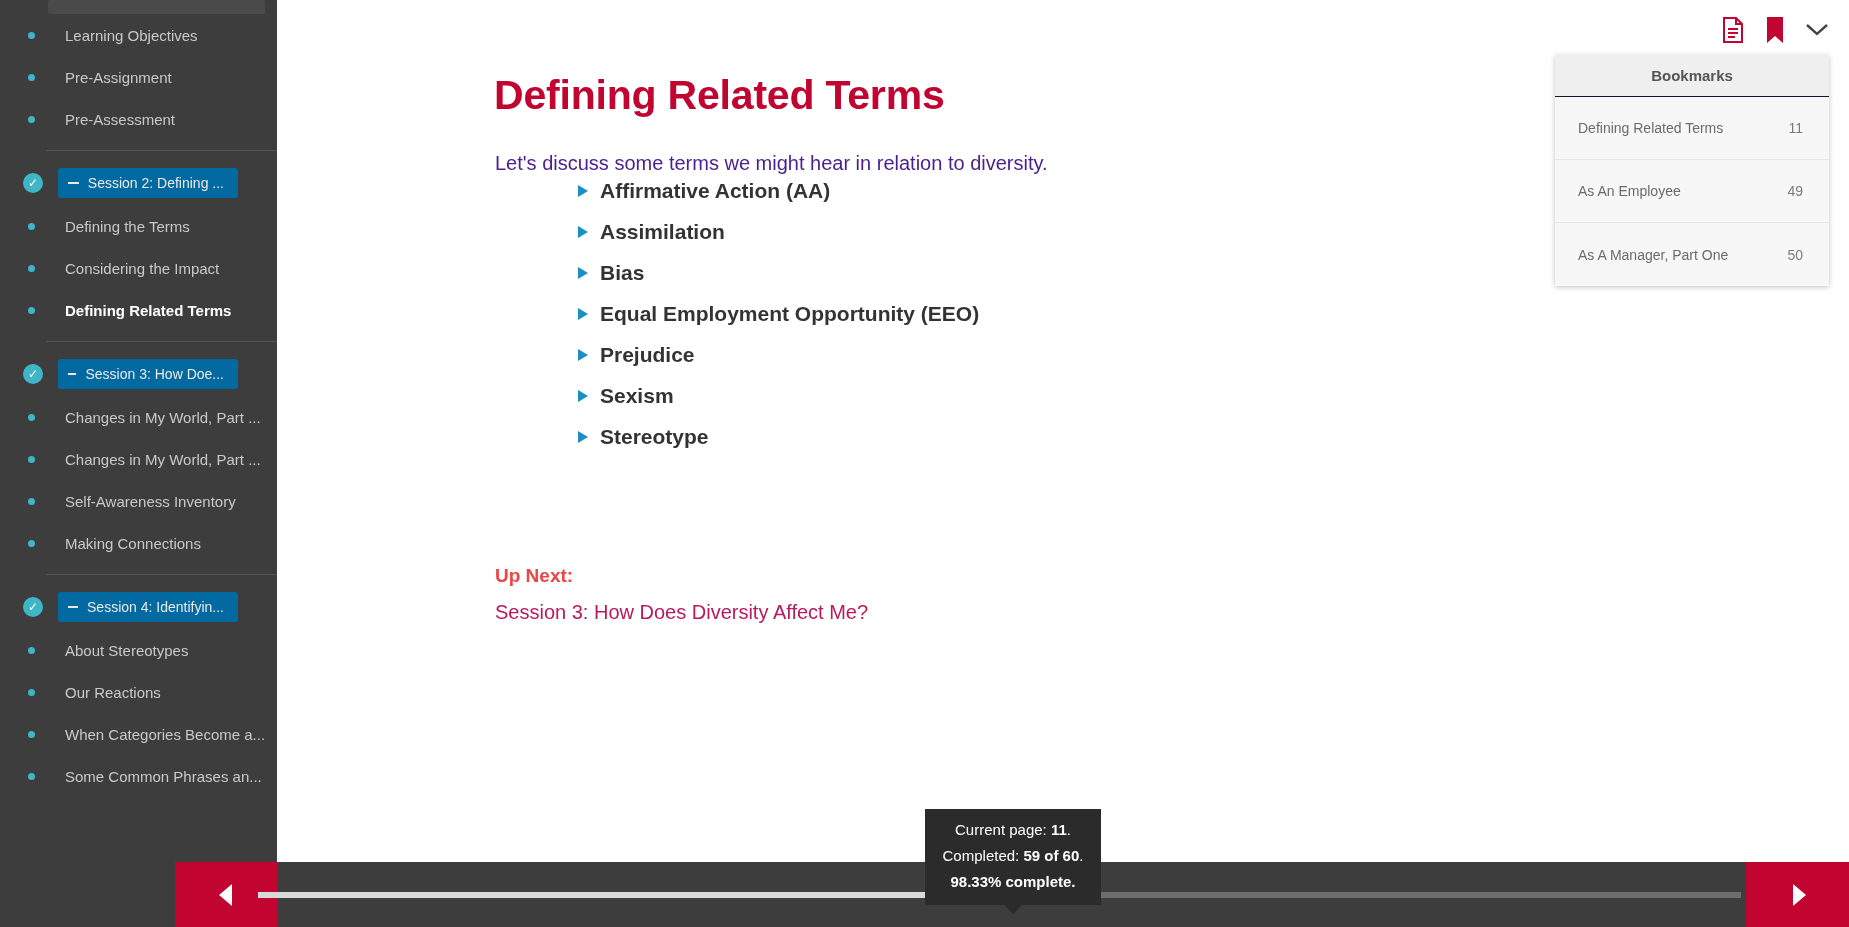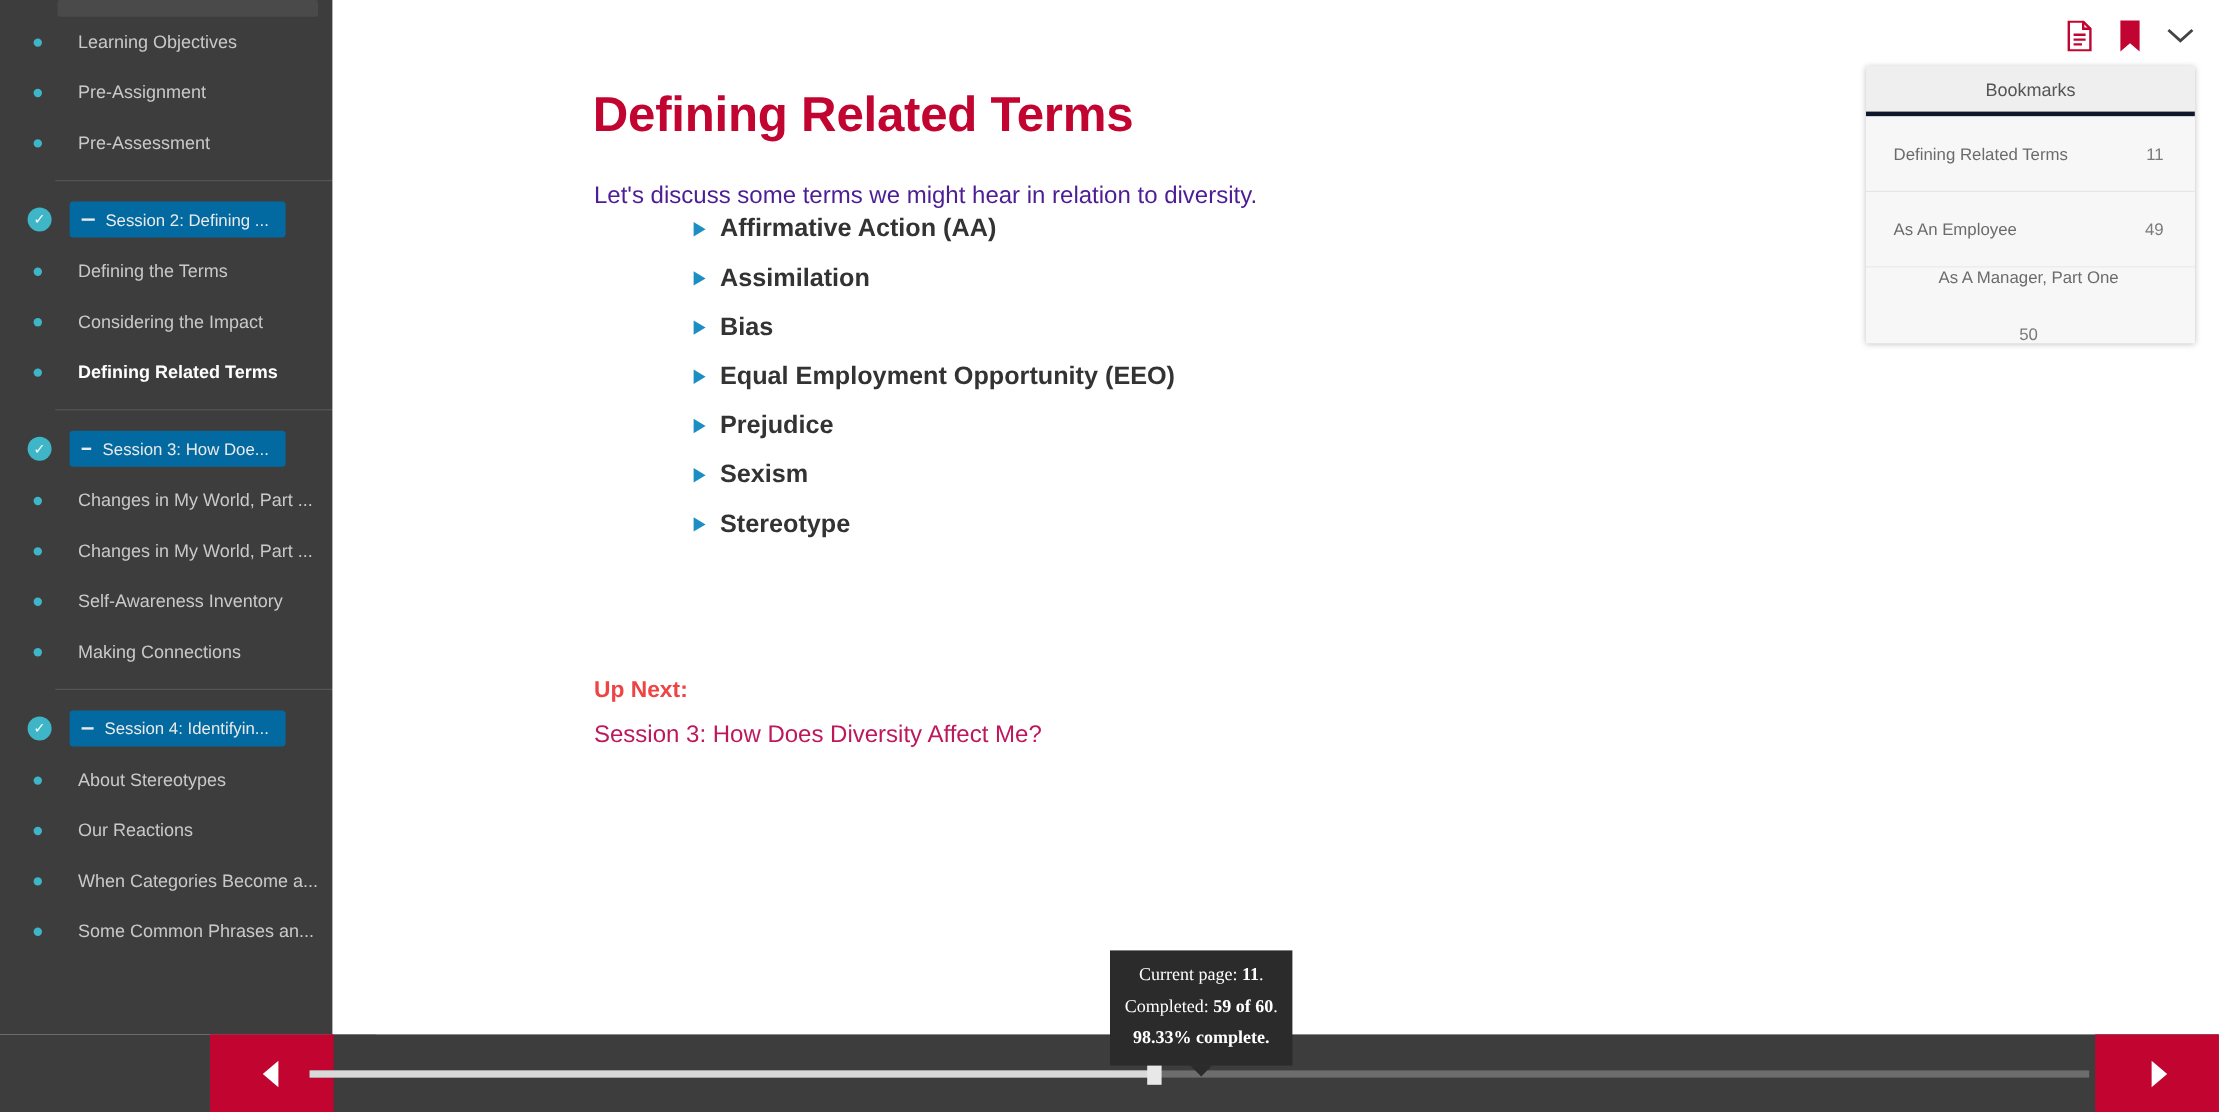--- a/index.html
+++ b/index.html
@@ -169,49 +169,49 @@
     box-shadow: 0 1px 5px rgba(0,0,0,0.25);
     z-index: 25;
   }
   #bookmarks .bm-head {
     height: 42px;
     line-height: 42px;
     text-align: center;
     font-size: 15px;
     color: #555555;
     background: #efefef;
-    border-bottom: 4px solid #0f172a;
+    border-bottom: 1px solid #0f172a;
+    font-weight: bold;
   }
   #bookmarks .bm-row {
     height: 63px;
     display: flex;
     align-items: center;
     justify-content: space-between;
     padding: 0 26px 0 23px;
     font-size: 14px;
     color: #6b6b6b;
     border-bottom: 1px solid #e6e6e6;
     background: #f7f7f7;
   }
-  #bookmarks .bm-row:last-child { border-bottom: none; flex-direction: column; }
+  #bookmarks .bm-row:last-child { border-bottom: none; }
   #bookmarks .bm-num { color: #7a7a7a; }
 
   
   #tooltip {
     position: absolute;
-    left: 925px; top: 792px;
-    width: 152px;
+    left: 925px; top: 809px;
+    width: 176px;
     background: #2b2b2b;
     color: #ffffff;
     font-size: 15px;
     line-height: 26px;
     text-align: center;
     padding: 8px 10px 10px;
     z-index: 40;
-    font-family: Liberation Serif, serif;
   }
   #tooltip .arrow {
     position: absolute;
     left: 50%; bottom: -9px;
     margin-left: -9px;
     width: 0; height: 0;
     border-left: 9px solid transparent;
     border-right: 9px solid transparent;
     border-top: 9px solid #2b2b2b;
   }

